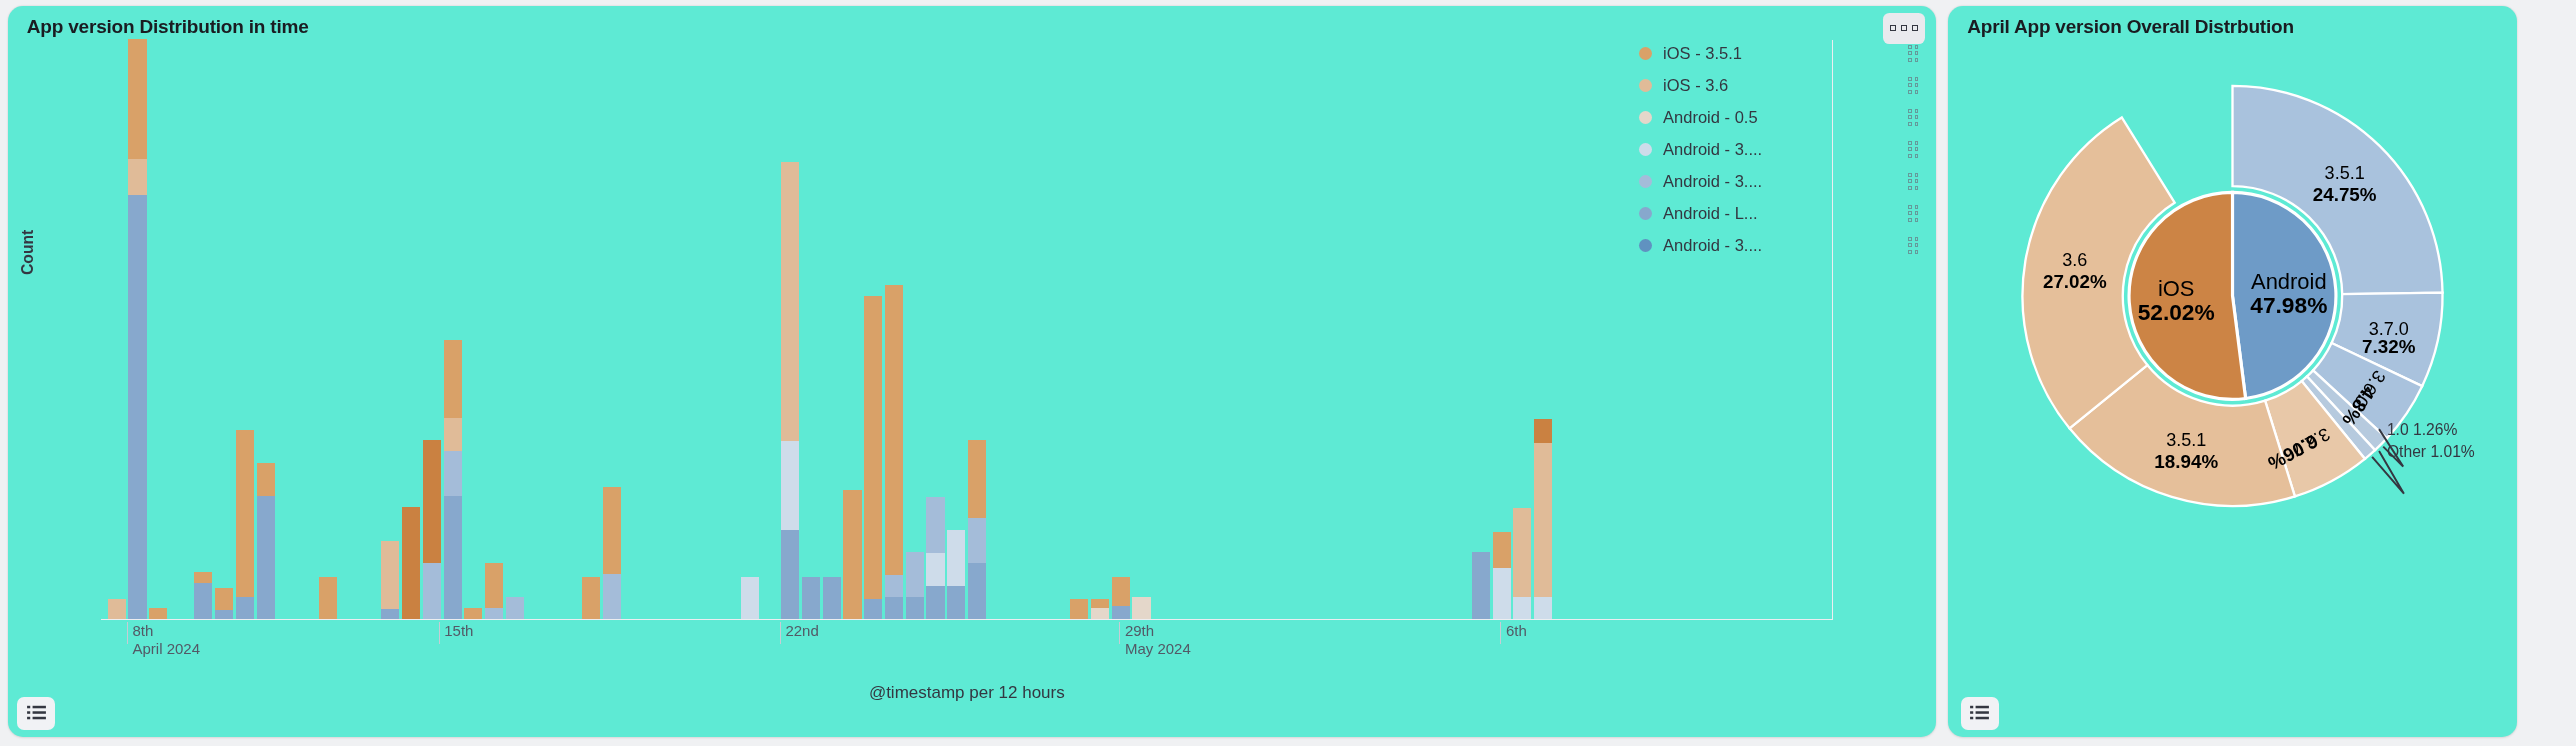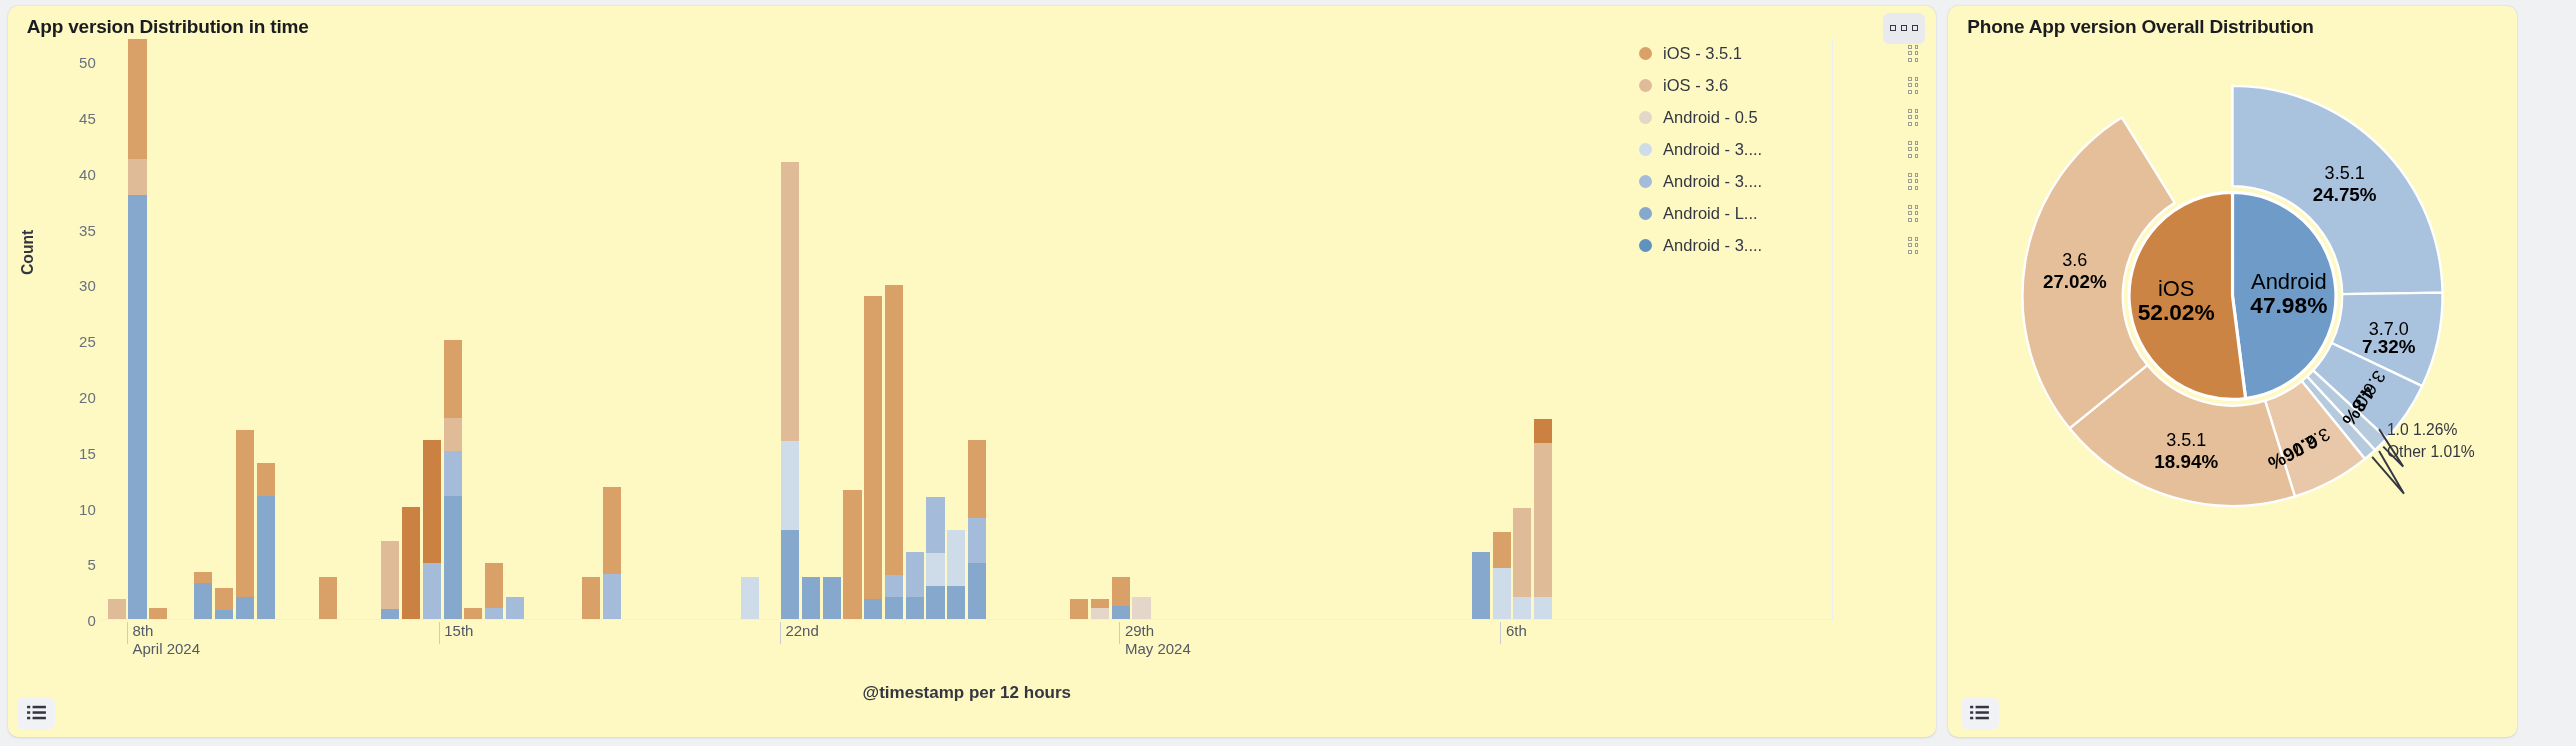--- a/index.html
+++ b/index.html
@@ -11,22 +11,22 @@
     overflow: hidden;
   }
   .dashboard {
     display: flex;
     gap: 12.5px;
     padding: 6.3px 7.8px 7.8px 7.8px;
     width: 2576px;
     height: 746px;
   }
   .panel {
-    background: #fef9c3;
-    border-radius: 10px;
+    background: #5eead4;
+    border-radius: 15px;
     box-shadow: 0 0.8px 2.4px rgba(0,0,0,0.10), 0 0 0 0.8px rgba(0,0,0,0.02);
     position: relative;
     overflow: hidden;
   }
   .panel-timeseries { width: 1928px; height: 731px; }
   .panel-donut { width: 569px; height: 731px; }
 
   .panel-title {
     font-size: 19px;
     font-weight: bold;
@@ -129,21 +129,21 @@
   .xtick span.sub {
     display: block;
     margin-top: 0;
   }
   .xtitle {
     position: absolute;
     left: 93px; top: 643px;
     width: 1732px;
     text-align: center;
     font-size: 17px;
-    font-weight: bold;
+    font-weight: normal;
     color: #343741;
   }
 
   
   .legend {
     position: absolute;
     left: 1631px; top: 31px;
     width: 282px;
   }
   .legend-row {
@@ -199,33 +199,20 @@
     <div class="panel-title">App version Distribution in time</div>
 
     <div class="panel-menu">
       <i></i>
       <i></i>
       <i></i>
     </div>
 
     <div class="ts-body">
       <div class="ylabel">Count</div>
-      <div class="ytick-wrap" id="yticks">
-          <div class="ytick" style="top: 22px;">50</div>
-          <div class="ytick" style="top: 78px;">45</div>
-          <div class="ytick" style="top: 134px;">40</div>
-          <div class="ytick" style="top: 190px;">35</div>
-          <div class="ytick" style="top: 245px;">30</div>
-          <div class="ytick" style="top: 301px;">25</div>
-          <div class="ytick" style="top: 357px;">20</div>
-          <div class="ytick" style="top: 413px;">15</div>
-          <div class="ytick" style="top: 469px;">10</div>
-          <div class="ytick" style="top: 524px;">5</div>
-          <div class="ytick" style="top: 580px;">0</div>
-        </div>
       <div class="plot" id="plot">
           <div class="bar-stack" style="left: 0.4%; width: 1.05%;">
             <div class="bar-seg" style="height: 20px; background: rgb(224, 187, 152);"></div>
           </div>
           <div class="bar-stack" style="left: 1.6%; width: 1.05%;">
             <div class="bar-seg" style="height: 424px; background: rgb(135, 168, 205);"></div>
             <div class="bar-seg" style="height: 36px; background: rgb(224, 187, 152);"></div>
             <div class="bar-seg" style="height: 120px; background: rgb(217, 161, 104);"></div>
           </div>
           <div class="bar-stack" style="left: 2.8%; width: 1.05%;">
@@ -462,21 +449,21 @@
         <rect x="7" y="1" width="17" height="3.2" fill="#343741"></rect>
         <rect x="0" y="8" width="4" height="3.2" fill="#343741"></rect>
         <rect x="7" y="8" width="17" height="3.2" fill="#343741"></rect>
         <rect x="0" y="15" width="4" height="3.2" fill="#343741"></rect>
         <rect x="7" y="15" width="17" height="3.2" fill="#343741"></rect>
       </svg>
     </div>
   </section>
 
   <section class="panel panel-donut">
-    <div class="panel-title">Phone App version Overall Distribution</div>
+    <div class="panel-title">April App version Overall Distrbution</div>
 
     <div class="donut-wrap">
       <svg class="donut-svg" id="donut" width="569" height="651" viewBox="0 0 726 830">
           <g>
             <path d="M 363 62 A 268 268 0 0 1 630.9669375050851 325.7904389604321 L 502.9827285474325 327.80097557634514 A 140 140 0 0 0 363 190 Z" fill="#a9c2dd" stroke="#ffffff" stroke-width="3"></path>
           </g>
           <g>
             <path d="M 630.9669375050851 325.7904389604321 A 268 268 0 0 1 604.9894292972607 445.17428579499017 L 489.41238843886754 390.16567168395005 A 140 140 0 0 0 502.9827285474325 327.80097557634514 Z" fill="#a9c2dd" stroke="#ffffff" stroke-width="3"></path>
           </g>
           <g>

